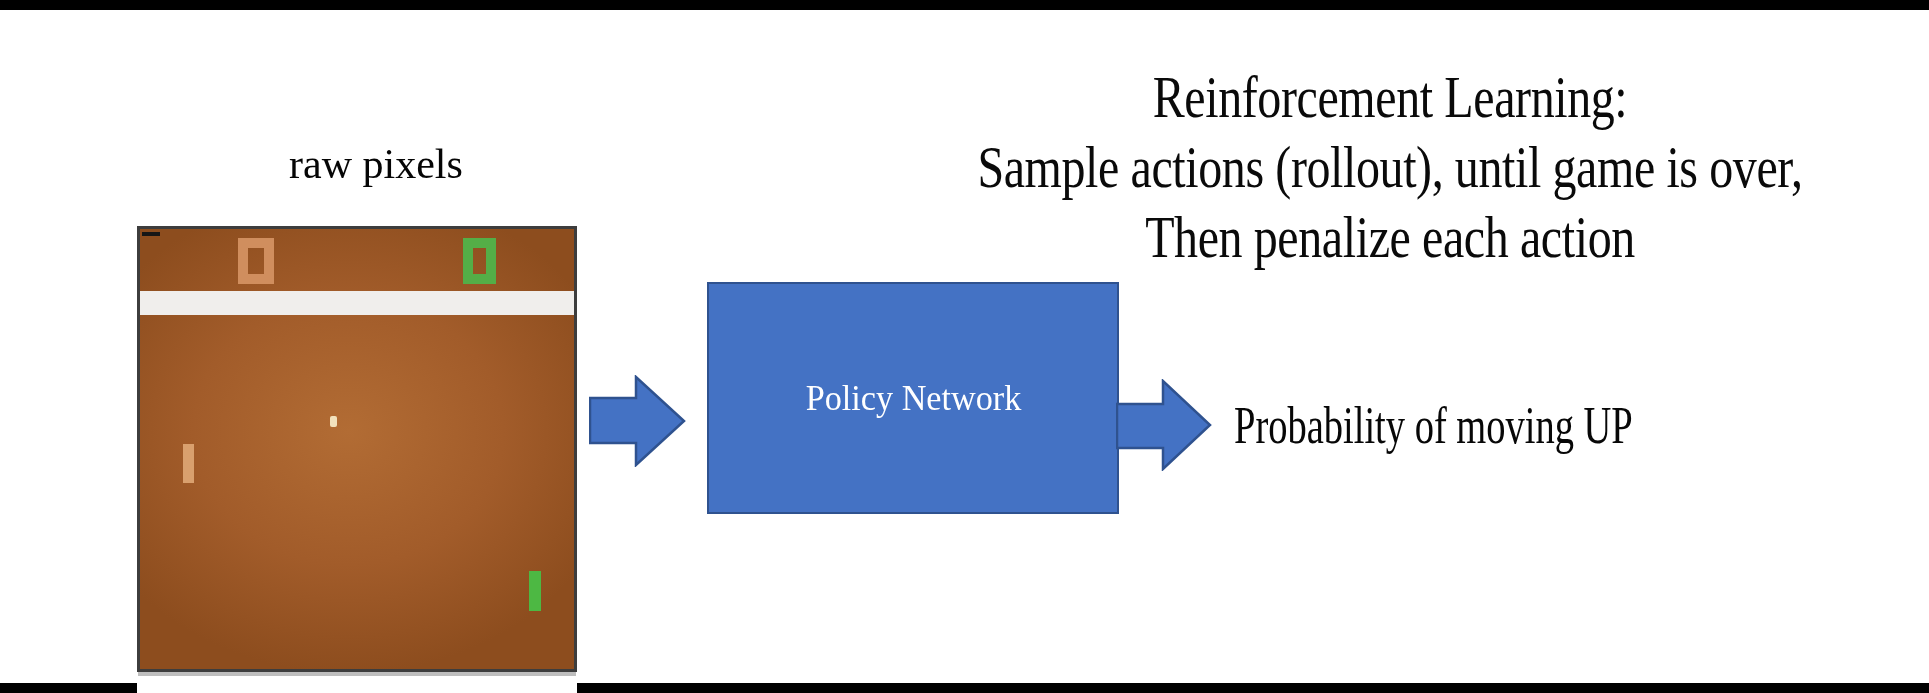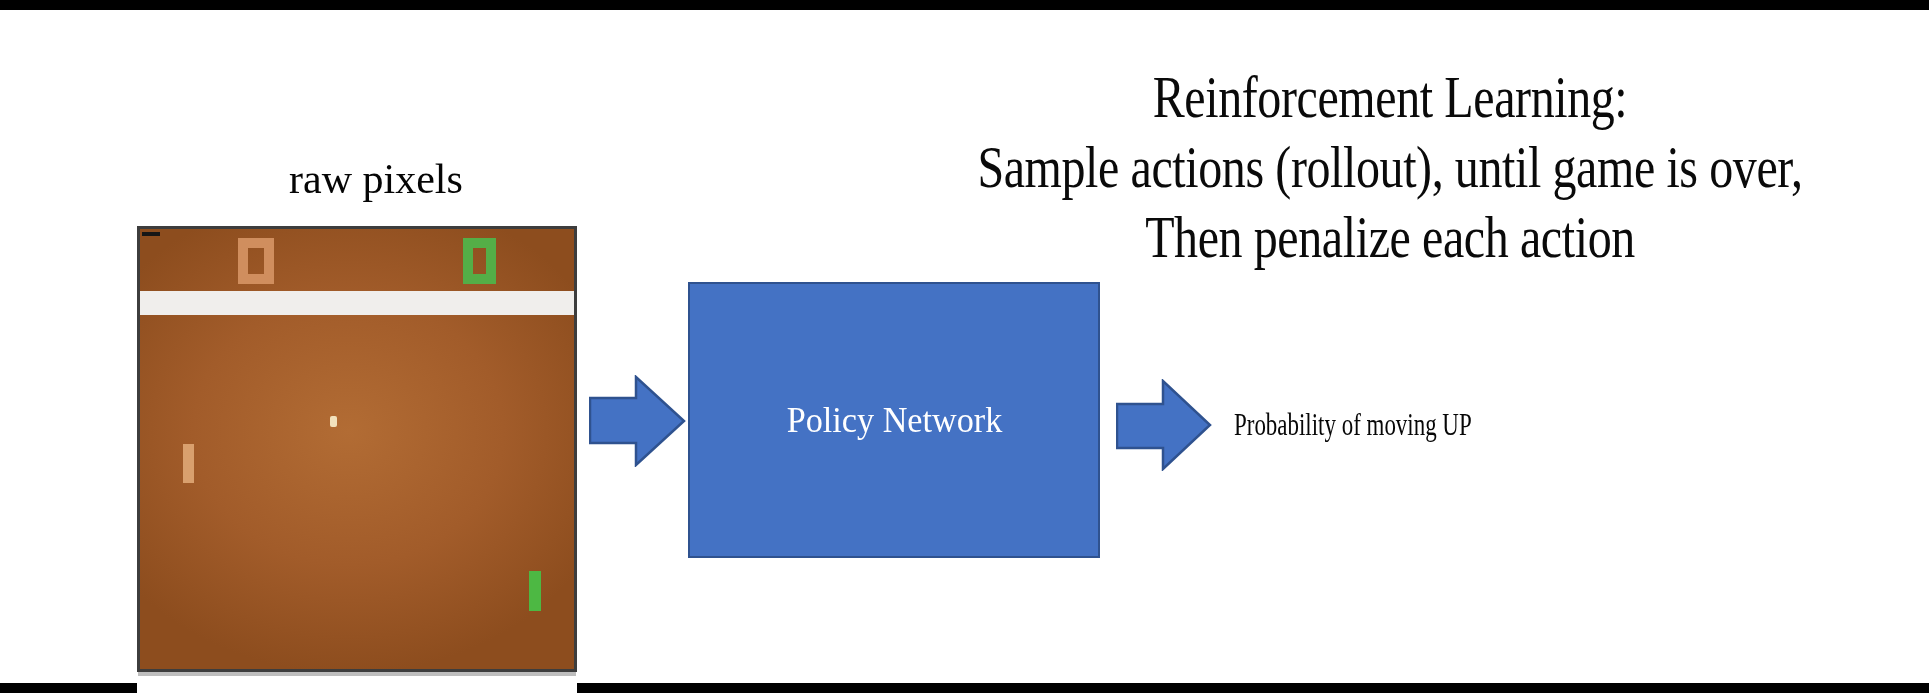--- a/index.html
+++ b/index.html
@@ -15,21 +15,21 @@
   
   .title{
     position:absolute;left:845px;top:62px;width:1090px;
     text-align:center;font-size:60px;line-height:70px;font-weight:400;
     letter-spacing:-0.5px;white-space:nowrap;
     transform:scaleX(0.80);transform-origin:50% 0;
   }
 
   
   .figure-label{
-    position:absolute;left:141px;top:158px;width:470px;
+    position:absolute;left:141px;top:143px;width:470px;
     text-align:center;font-size:42px;line-height:42px;color:#050505;
   }
 
   
   .game{
     position:absolute;left:137px;top:226px;width:440px;height:446px;
     box-sizing:border-box;border:3px solid #3d3d3d;
     background:radial-gradient(ellipse 65% 55% at 48% 46%, #b26c34 0%, #a25c2a 55%, #8d4d1e 100%);
     box-shadow:0 5px 0 -1px rgba(125,125,125,0.5);
   }
@@ -41,31 +41,31 @@
   .ball{position:absolute;left:190px;top:187px;width:7px;height:11px;background:#f2e1bc;border-radius:2px;}
   .paddle{position:absolute;}
   .paddle.left{left:43px;top:215px;width:11px;height:39px;background:#d9a06e;}
   .paddle.right{left:389px;top:342px;width:12px;height:40px;background:#4db843;}
 
   
   .arrow{position:absolute;}
   .arrow.in{left:589px;top:375px;}
   .arrow.out{left:1116px;top:379px;}
   .policy-box{
-    position:absolute;left:688px;top:282px;width:412px;height:276px;
+    position:absolute;left:707px;top:282px;width:412px;height:232px;
     box-sizing:border-box;background:#4472c4;border:2px solid #2f528f;
     display:flex;align-items:center;justify-content:center;
   }
   .policy-box .label{
     color:#ffffff;font-size:36px;white-space:nowrap;
     transform:scaleX(0.95);transform-origin:50% 50%;
   }
   .output-label{
     position:absolute;left:1234px;top:379px;height:92px;
-    display:flex;align-items:center;font-size:31px;color:#070707;
+    display:flex;align-items:center;font-size:52px;color:#070707;
   }
   .output-label .label{
     white-space:nowrap;transform:scaleX(0.74);transform-origin:0 50%;
   }
 </style>
 </head>
 <body>
 
 <div class="slide">
 

